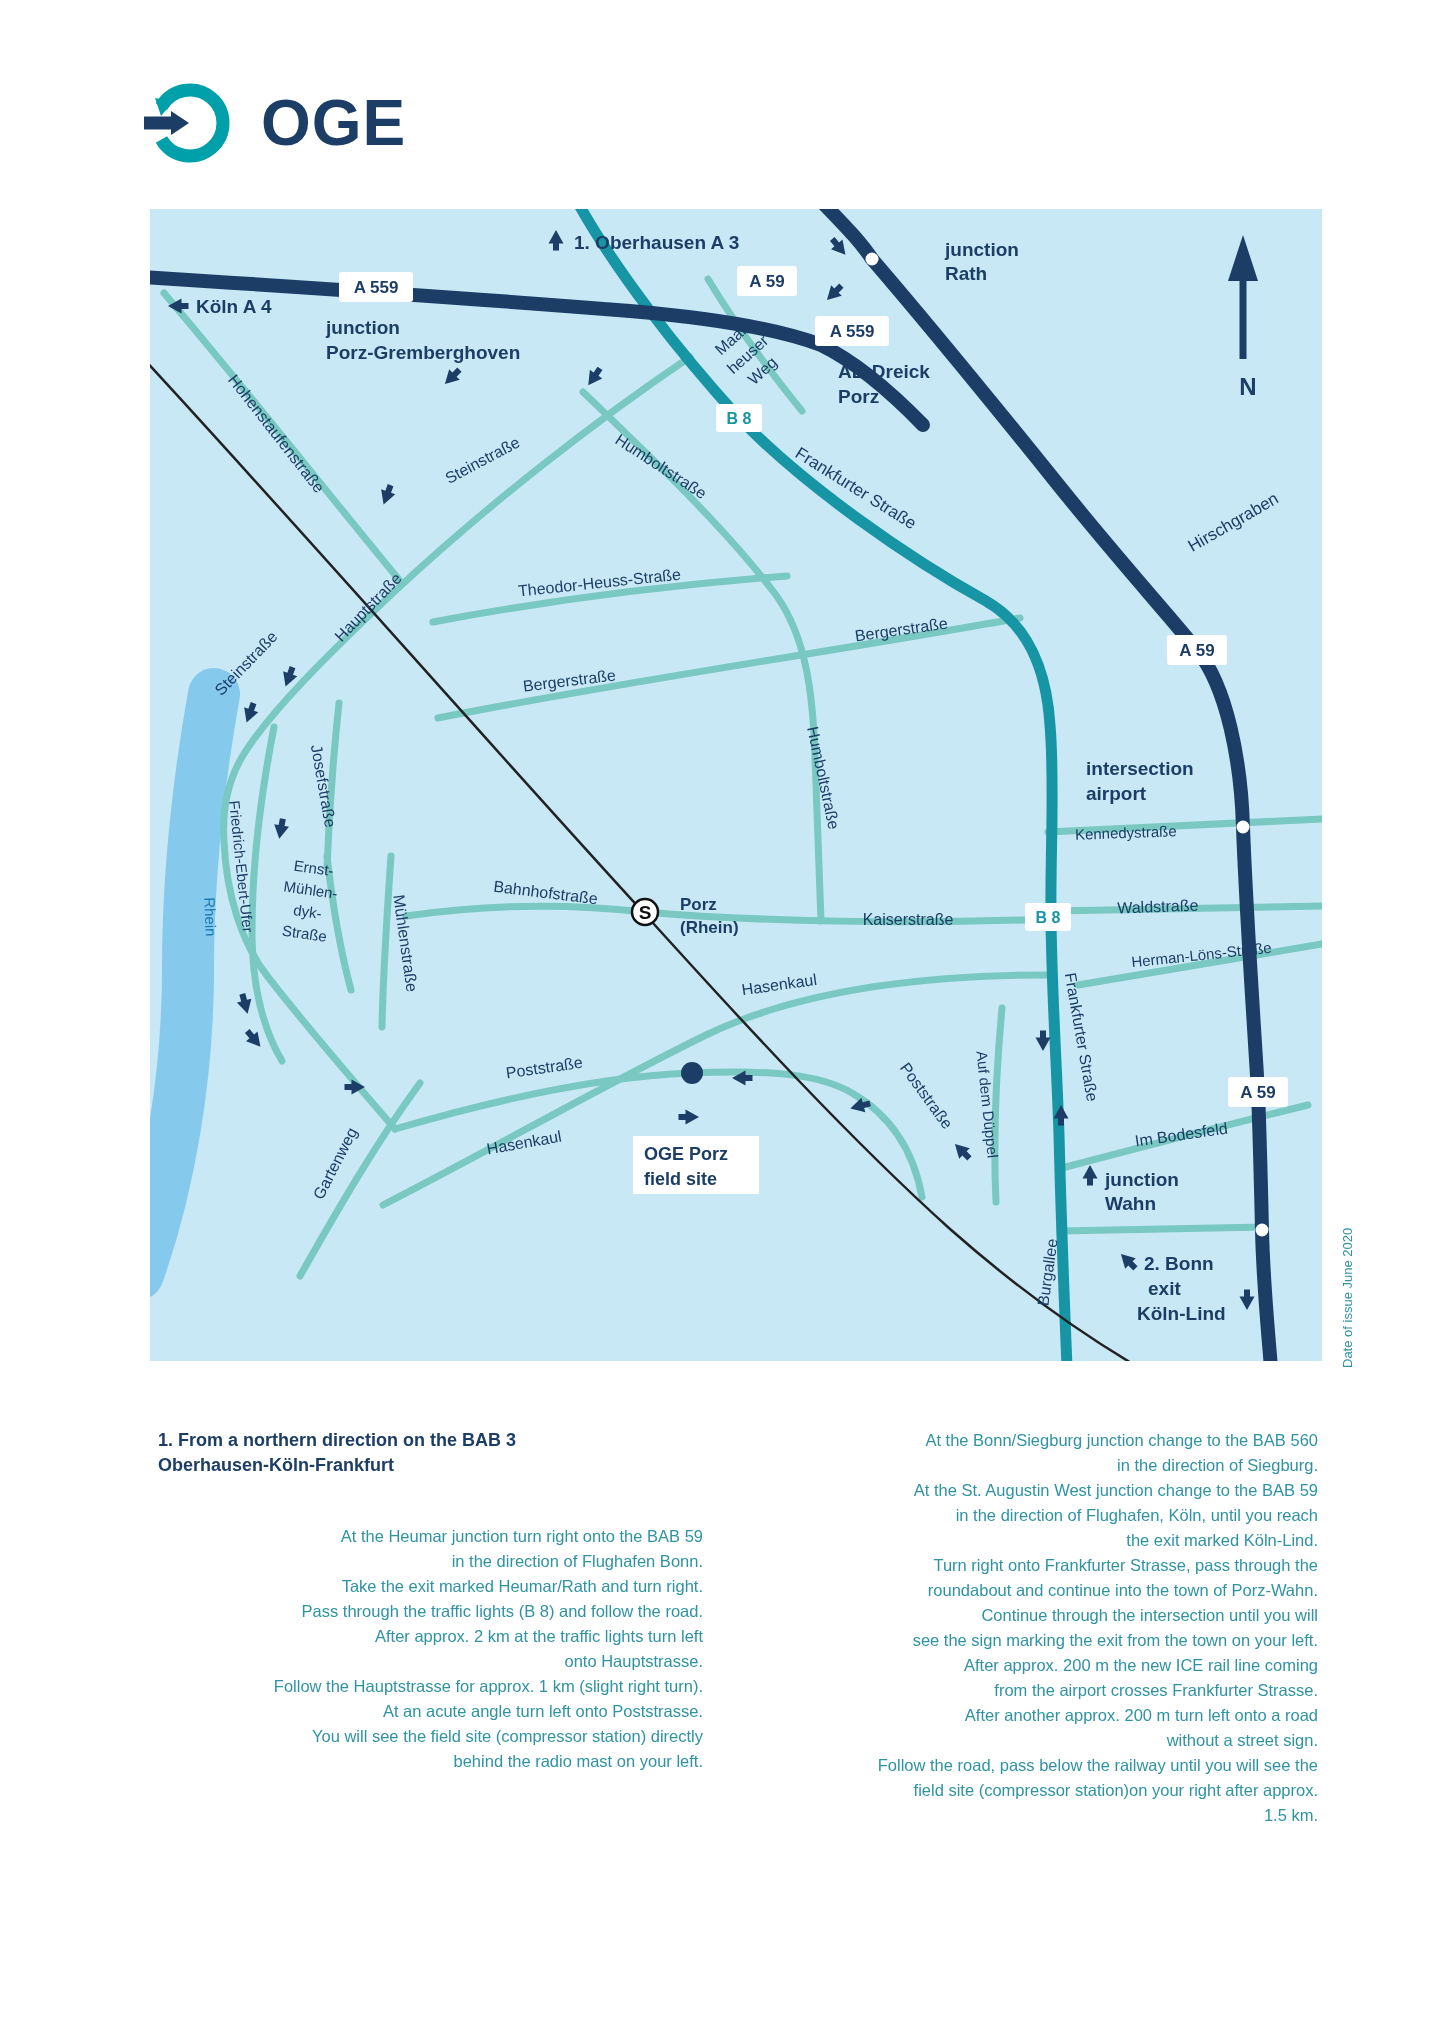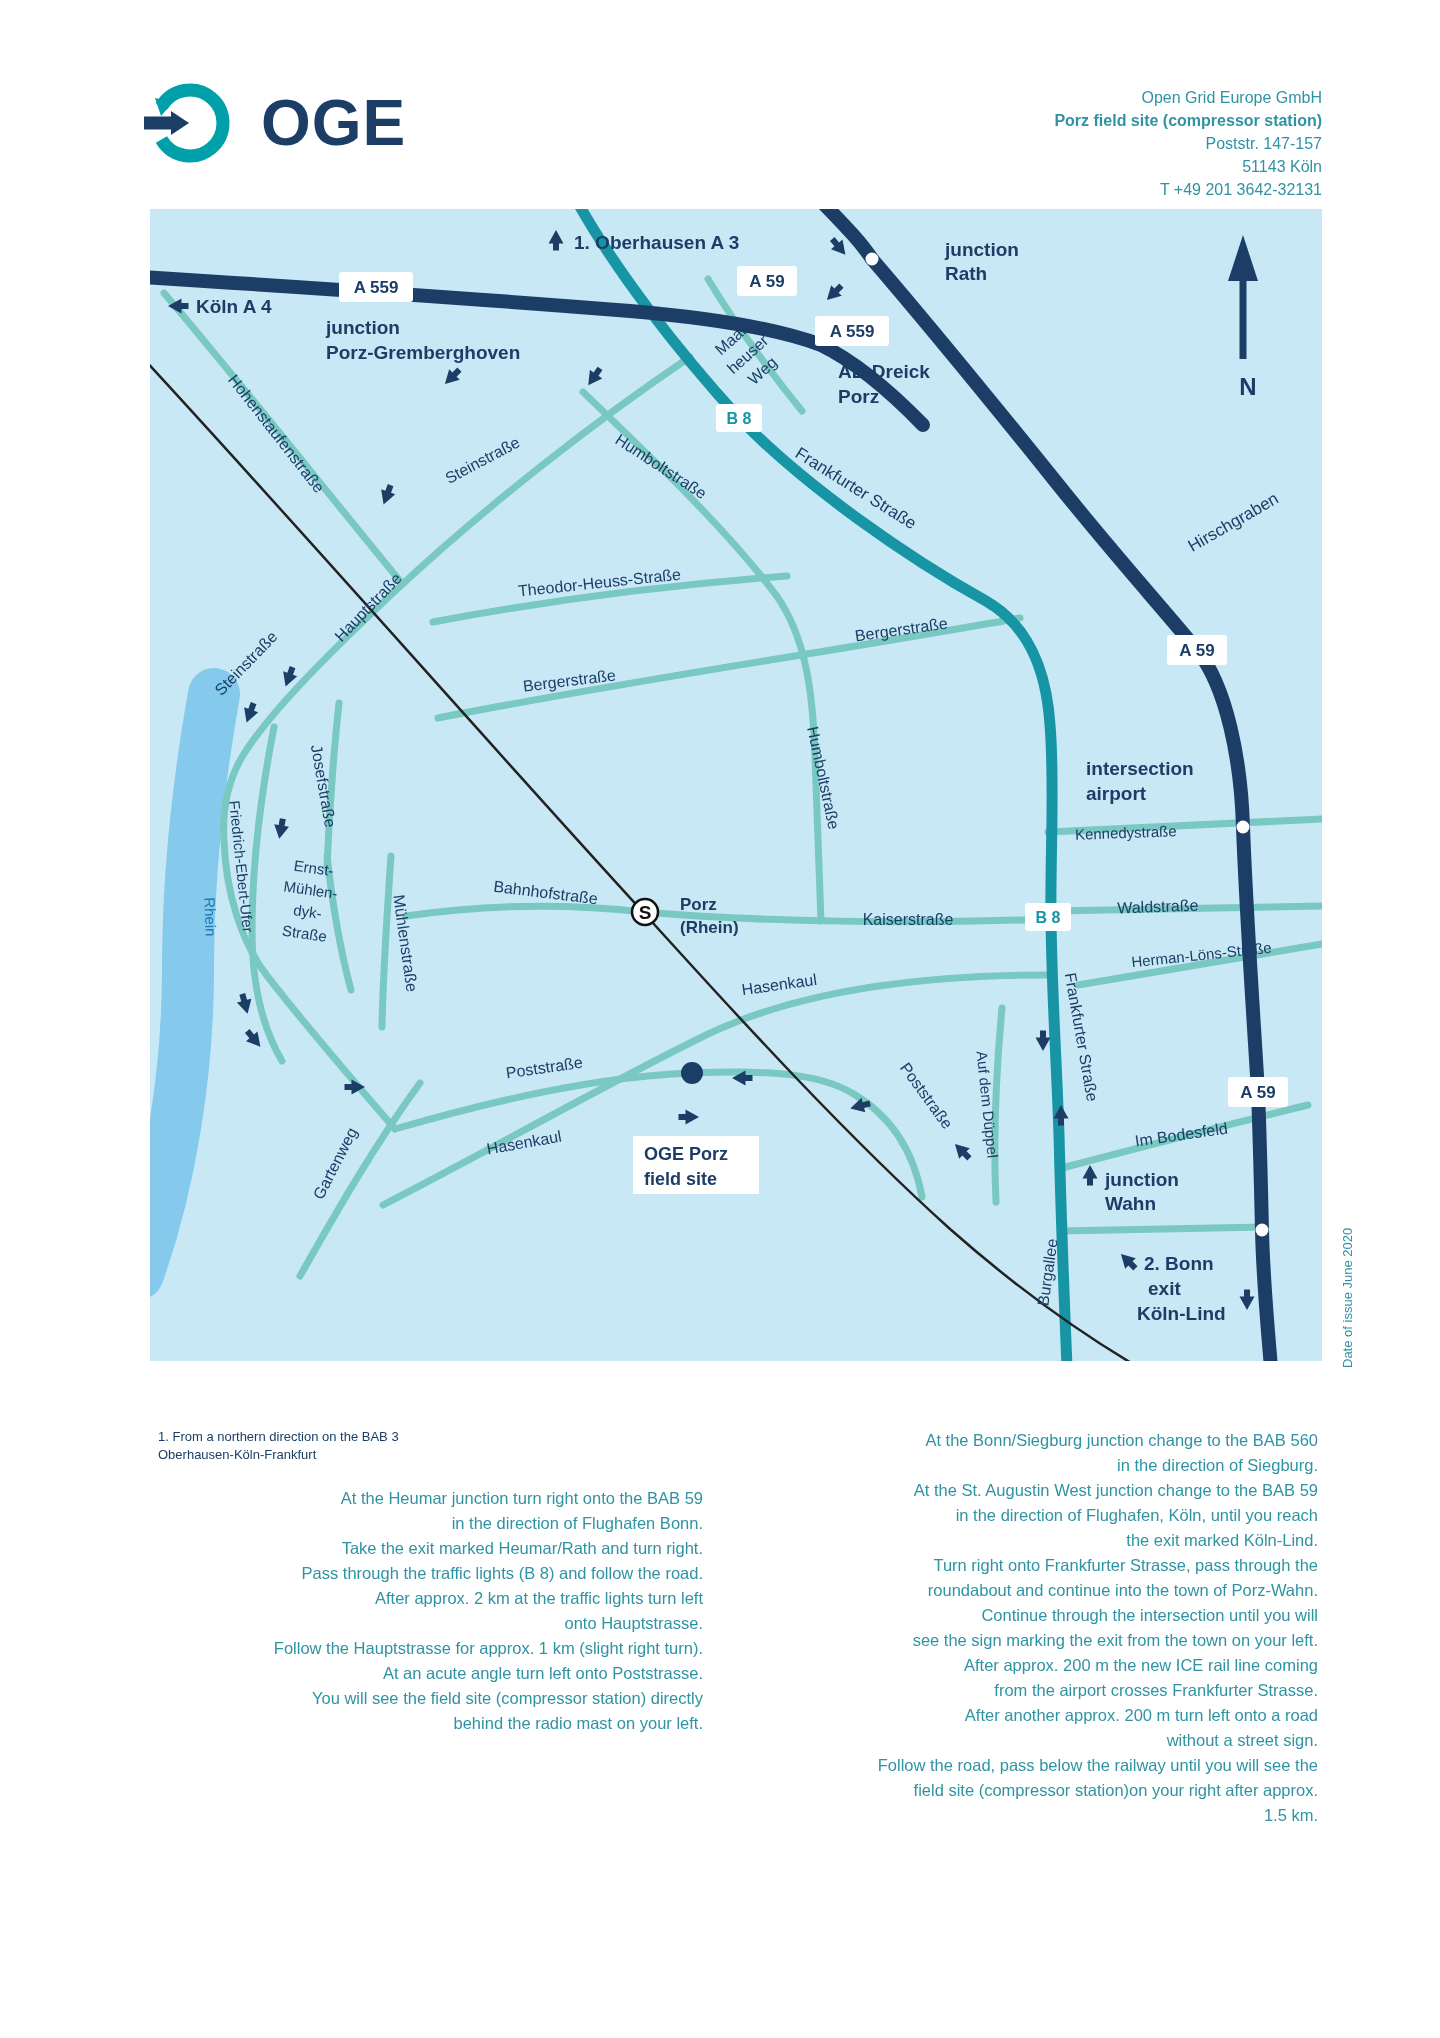--- a/index.html
+++ b/index.html
@@ -29,46 +29,39 @@
   .sh-rect{fill:#ffffff;}
   text.sh-a{font-weight:bold;font-size:17px;fill:#1c3e66;text-anchor:middle;font-family:"Liberation Sans",sans-serif;}
   text.sh-b{font-weight:bold;font-size:16px;fill:#1795a5;text-anchor:middle;font-family:"Liberation Sans",sans-serif;}
   .date-issue{position:absolute;left:1340px;top:1368px;width:220px;
               transform:rotate(-90deg);transform-origin:0 0;
               color:#2f93a3;font-size:13px;}
   
   .col{position:absolute;color:#2f93a3;}
   .col-1{left:158px;top:1428px;width:545px;}
   .col-2{left:748px;top:1428px;width:570px;}
-  .col h3{margin:0 0 22px 0;color:#1c3e66;font-size:13px;line-height:1.38;
-          font-weight:normal;white-space:pre-line;}
+  .col h3{margin:0 0 46px 0;color:#1c3e66;font-size:18px;line-height:1.38;
+          font-weight:bold;white-space:pre-line;}
   .col p{margin:0;font-size:16.5px;line-height:25px;white-space:pre-line;text-align:right;}
 </style>
 </head>
 <body>
 
 <div class="page">
 
   <div class="logo">
     <svg width="94" height="94" viewBox="0 0 94 94">
       <path d="M 18.4,30.5 A 33 33 0 1 1 18.4,63.5" fill="none" stroke="#00a0ab" stroke-width="13"></path>
       <path d="M 1,47 L 28,47" stroke="#1c3e66" stroke-width="13" fill="none"></path>
       <polygon points="28,35 28,59 46,47" fill="#1c3e66"></polygon>
       <polygon points="12,22 30,26 18,40" fill="#00a0ab"></polygon>
     </svg>
     <div class="logo-word">OGE</div>
   </div>
 
-  <div class="address">
-    <div>Open Grid Europe GmbH</div>
-    <div class="strong">Porz field site (compressor station)</div>
-    <div>Poststr. 147-157</div>
-    <div>51143 Köln</div>
-    <div>T +49 201 3642-32131</div>
-  </div>
 
   <div class="map-wrap">
     <svg class="map" viewBox="0 0 1172 1152">
       <defs>
         <path id="arr" d="M 0,-10 L 7.5,3.5 L 3,3.5 L 3,10.5 L -3,10.5 L -3,3.5 L -7.5,3.5 Z"></path>
       </defs>
 
       <path class="river" d="M 64,485 C 48,575 38,665 38,760 C 38,865 20,975 -12,1065"></path>
 
       <g>

